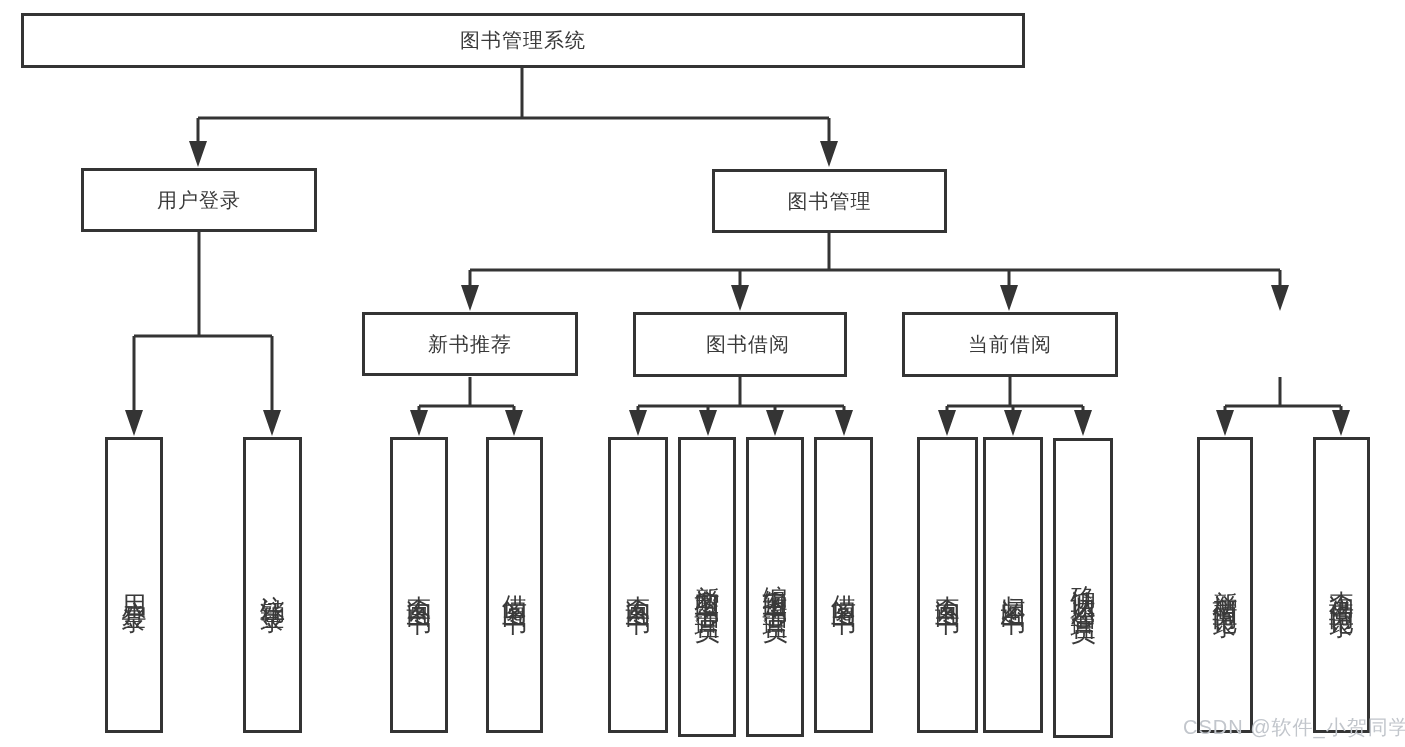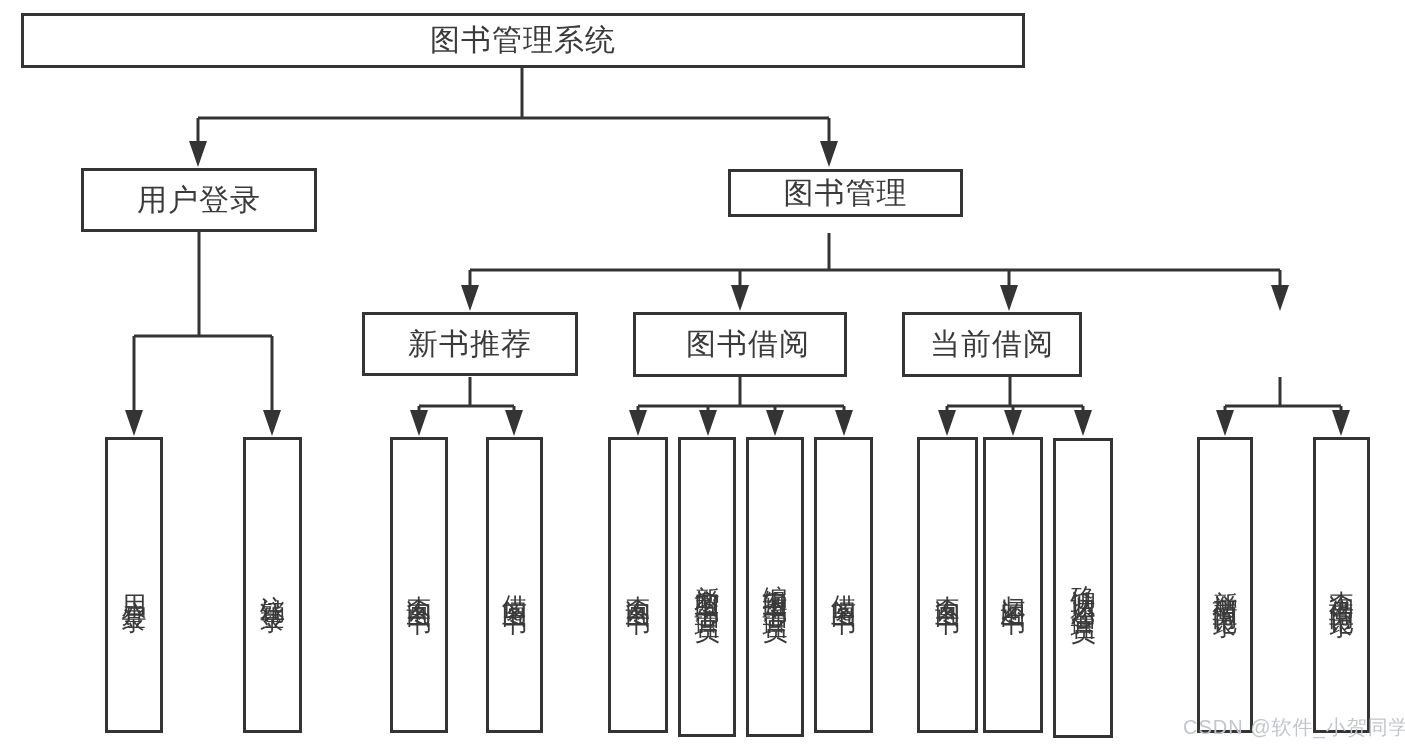--- a/index.html
+++ b/index.html
@@ -21,21 +21,21 @@
     position: absolute;
     box-sizing: border-box;
     background: #ffffff;
     border: 3px solid #343434;
     color: #3a3a3a;
     display: flex;
     align-items: center;
     justify-content: center;
     text-align: center;
   }
-  .node.h { font-size: 30px; letter-spacing: 1px; white-space: nowrap; }
+  .node.h { font-size: 20px; letter-spacing: 1px; white-space: nowrap; }
   .node.v { font-size: 25px; }
   .node.v .vtext {
     writing-mode: vertical-rl;
     text-orientation: mixed;
     letter-spacing: 5px;
     line-height: 1;
   }
   .watermark {
     position: absolute;
     left: 1183px;
@@ -69,31 +69,31 @@
          M1225,436 l-9,-26 h18 z M1341,436 l-9,-26 h18 z" fill="#343434"></path>
   </svg>
 
   <div class="node h" style="left:21px; top:13px; width:1004px; height:55px;">
     <span>图书管理系统</span>
   </div>
 
   <div class="node h" style="left:81px; top:168px; width:236px; height:64px;">
     <span>用户登录</span>
   </div>
-  <div class="node h" style="left:728px; top:169px; width:235px; height:48px;text-align:center;">
+  <div class="node h" style="left:712px; top:169px; width:235px; height:64px;text-align:center;">
     <span>图书管理</span>
   </div>
 
   <div class="node h" style="left:362px; top:312px; width:216px; height:64px;font-family:Liberation Mono, monospace;">
     <span>新书推荐</span>
   </div>
   <div class="node h" style="left:633px; top:312px; width:214px; height:65px;padding-left:16px;">
     <span>图书借阅</span>
   </div>
-  <div class="node h" style="left:902px; top:312px; width:180px; height:65px;">
+  <div class="node h" style="left:902px; top:312px; width:216px; height:65px;">
     <span>当前借阅</span>
   </div>
 
   <div class="node v" style="left:105px; top:437px; width:58px; height:296px;">
     <span class="vtext">用户登录</span>
   </div>
   <div class="node v" style="left:243px; top:437px; width:59px; height:296px;">
     <span class="vtext">注销登录</span>
   </div>
 

